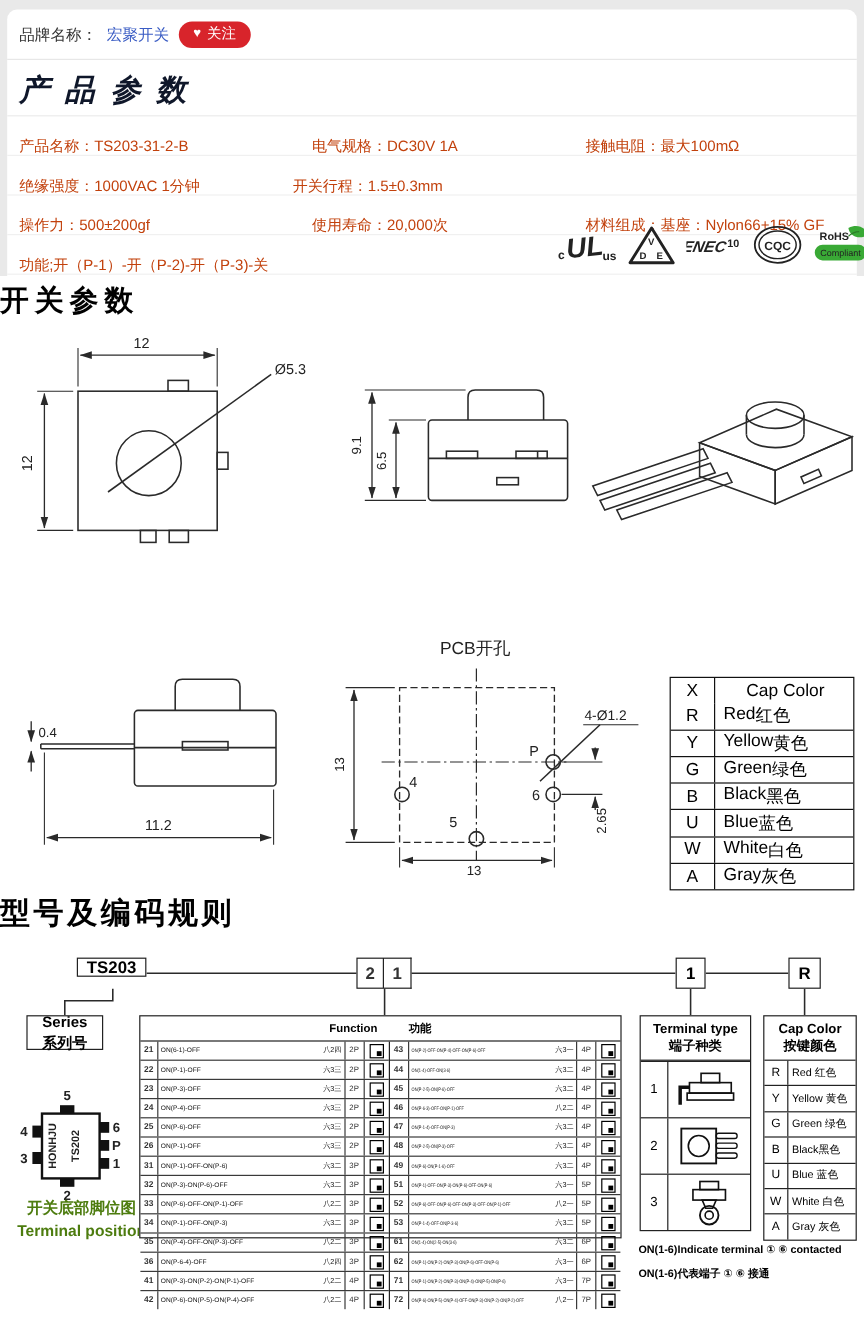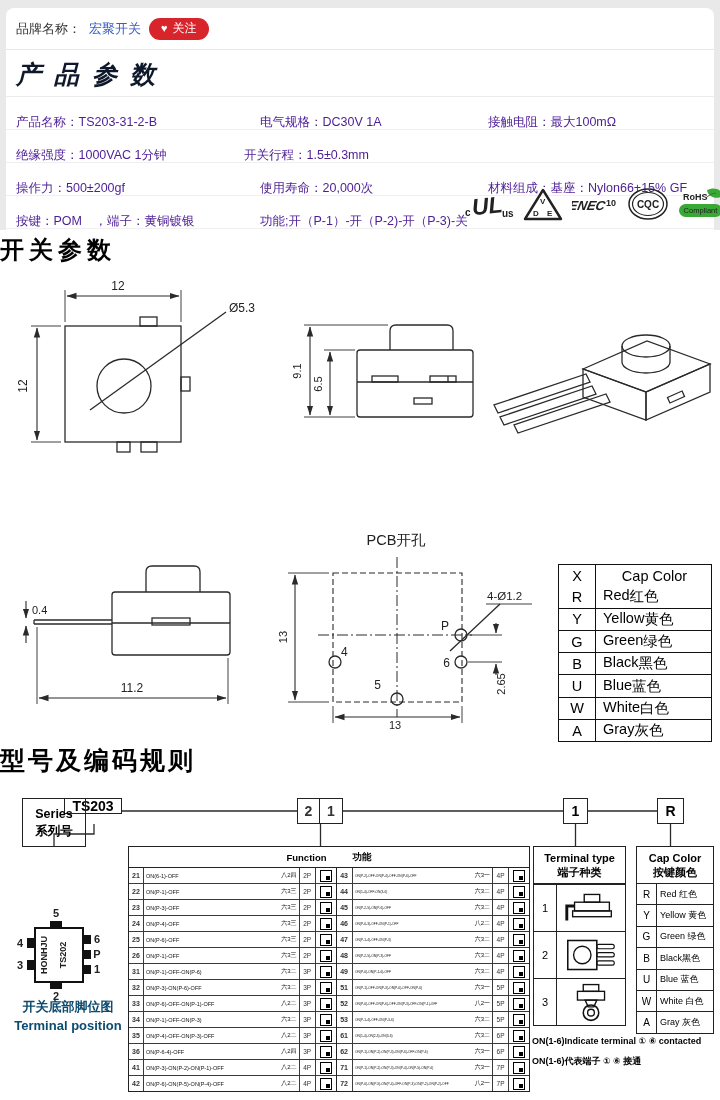--- a/index.html
+++ b/index.html
@@ -12,21 +12,21 @@
           gap:8px;padding-left:10px;box-sizing:border-box;border-bottom:1px solid #e7e7e7;}
   .brand-label{font-size:13px;color:#333;}
   .brand-link{font-size:13px;color:#3a5cc4;text-decoration:none;cursor:pointer;}
   .follow-btn{display:flex;align-items:center;gap:5px;background:#d8242b;color:#fff;border:none;
               border-radius:11px;height:22px;padding:0 12px;font-size:12px;cursor:pointer;}
   .follow-heart{font-size:11px;line-height:1;}
   .cal-title{position:absolute;left:10px;top:50px;font-family:"DejaVu Serif","Liberation Serif",serif;
              font-style:italic;font-weight:bold;font-size:25px;letter-spacing:13px;color:#0f172a;}
   .params{position:absolute;left:0;top:88px;width:100%;border-top:1px solid #ececec;}
   .param-row{display:flex;height:32px;align-items:center;padding-left:10px;border-bottom:1px solid #f0f0f0;}
-  .param-cell{font-size:12.5px;color:#4c1d95;white-space:nowrap;overflow:hidden;margin-top:19px;}
+  .param-cell{font-size:12.5px;color:#c2410c;white-space:nowrap;overflow:hidden;margin-top:19px;}
   .pc0{width:244px;}
   .pc1{width:228px;}
   .pc2{flex:1;}
   .certs{position:absolute;left:458px;top:176px;width:246px;height:40px;display:flex;
          align-items:center;gap:9px;}
   .certs svg{flex:none;}
   .h-big{position:absolute;width:720px;text-align:left;font-weight:bold;color:#000;}
   #h-switch{top:234px;font-size:24px;letter-spacing:5px;}
   #h-coding{top:744px;font-size:25px;letter-spacing:3px;}
   svg text{font-family:"Liberation Sans","DejaVu Sans",sans-serif;fill:#222;}
@@ -44,27 +44,27 @@
   .c1-name{flex:1;display:flex;padding:0 5px 0 7px;}
   .c1-head .c1-name{justify-content:center;}
   
   .codebox{position:absolute;border:1.5px solid #222;box-sizing:border-box;display:flex;
            align-items:center;justify-content:center;font-size:14px;font-weight:bold;color:#000;background:#fff;}
   .dualbox{position:absolute;display:flex;}
   .dualbox .cell{width:23px;height:26px;border:1.5px solid #222;box-sizing:border-box;display:flex;
                  align-items:center;justify-content:center;font-size:14px;font-weight:bold;}
   .dualbox .cell+.cell{border-left:none;}
   
-  .series-box{position:absolute;left:22px;top:798px;width:64px;height:49px;border:1.5px solid #222;
+  .series-box{position:absolute;left:22px;top:846px;width:64px;height:29px;border:1.5px solid #222;
               box-sizing:border-box;display:flex;flex-direction:column;align-items:center;
               justify-content:center;font-weight:bold;font-size:12.5px;line-height:1.3;color:#000;}
   .chip-cap{position:absolute;left:2px;top:998px;width:132px;text-align:center;font-weight:bold;
-            color:#0c4a6e;font-size:13px;line-height:1.45;}
+            color:#4d7c0f;font-size:13px;line-height:1.45;}
   
-  .ftable{position:absolute;left:128px;top:846px;width:402px;height:246px;border:1.5px solid #222;
+  .ftable{position:absolute;left:116px;top:846px;width:402px;height:186px;border:1.5px solid #222;
           box-sizing:border-box;background:#fff;}
   .ft-header{height:20px;display:flex;align-items:center;justify-content:center;gap:26px;
              font-size:9.5px;font-weight:bold;border-bottom:1.3px solid #222;color:#000;}
   .ft-body{display:flex;height:223px;}
   .ft-half{display:flex;flex-direction:column;}
   .ft-half.left{width:246px;border-right:1.2px solid #222;}
   .ft-half.right{flex:1;}
   .ft-row{flex:1;display:flex;align-items:stretch;border-top:1px solid #3a3a3a;min-height:0;}
   .ft-row:first-child{border-top:none;}
   .ft-no{width:14px;display:flex;align-items:center;justify-content:center;font-size:7px;
@@ -126,21 +126,20 @@
       <div class="param-row">
         <span class="param-cell pc1">绝缘强度：1000VAC  1分钟</span>
         <span class="param-cell pc2">开关行程：1.5±0.3mm</span>
       </div>
       <div class="param-row">
         <span class="param-cell pc0">操作力：500±200gf</span>
         <span class="param-cell pc1">使用寿命：20,000次</span>
         <span class="param-cell pc2">材料组成：基座：Nylon66+15% GF</span>
       </div>
       <div class="param-row">
-        <span class="param-cell pc0">按键：POM　，端子：黄铜镀银</span>
         <span class="param-cell pc1">功能;开（P-1）-开（P-2)-开（P-3)-关</span>
         <span class="param-cell pc2"></span>
       </div>
     </div>
 
   <div class="certs">
     <svg width="50" height="34" viewBox="0 0 50 34">
       <text x="1" y="29" font-size="10" font-weight="bold">c</text>
       <text x="8" y="27" font-size="23" font-weight="bold" font-style="italic" transform="rotate(-6 20 20)">UL</text>
       <text x="38" y="30" font-size="10" font-weight="bold">us</text>

